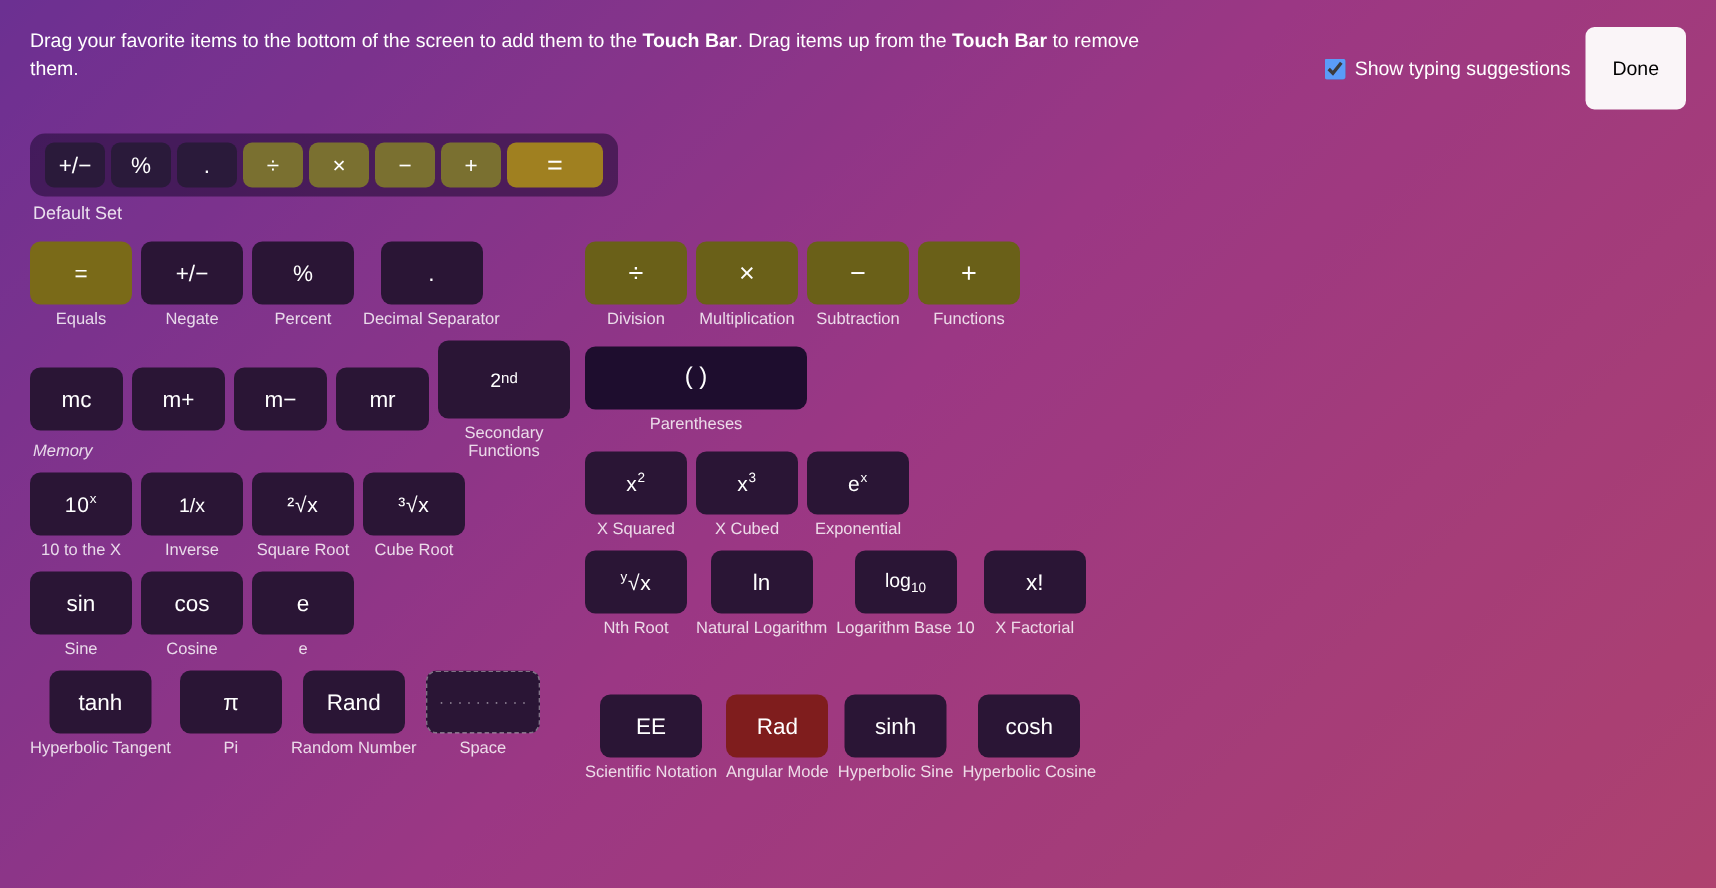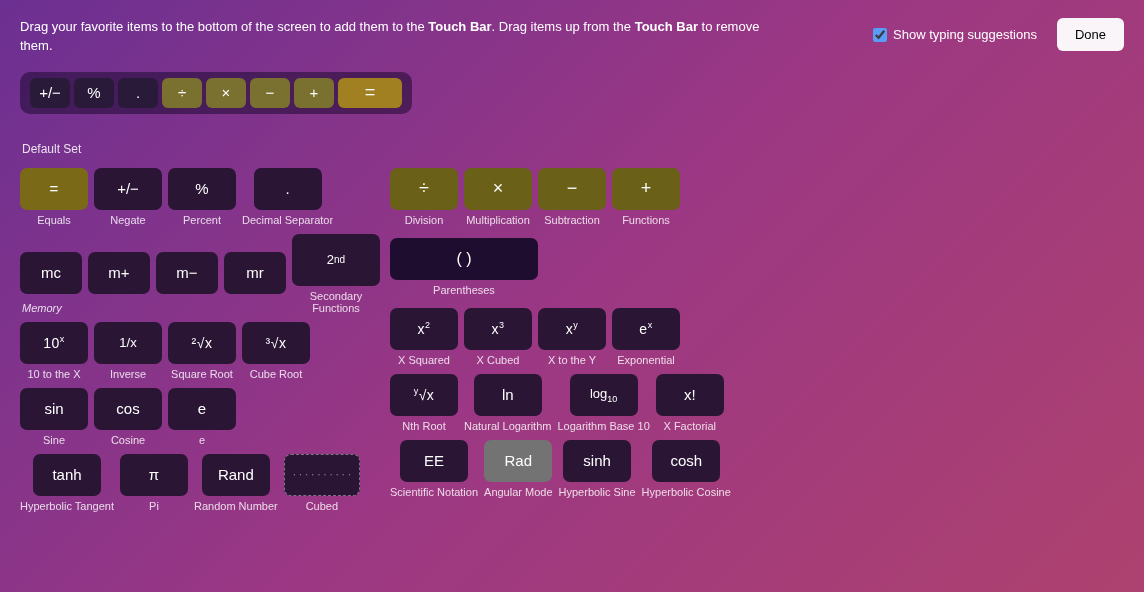--- a/index.html
+++ b/index.html
@@ -31,42 +31,42 @@
     .header-text {
       color: #fff;
       font-size: 13px;
       max-width: 760px;
       line-height: 1.45;
     }
     .header-text strong { font-weight: 600; }
     .header-right {
       display: flex;
       align-items: center;
-      gap: 20px;
+      gap: 10px;
       flex-shrink: 0;
     }
     .checkbox-label {
       display: flex;
       align-items: center;
       gap: 6px;
       color: #fff;
       font-size: 13px;
       cursor: pointer;
     }
     .checkbox-label input[type=checkbox] {
       width: 14px;
       height: 14px;
       accent-color: #5a9cf8;
     }
     .done-btn {
       background: rgba(255,255,255,0.95);
       color: #000;
       border: none;
       border-radius: 6px;
-      padding: 9px 18px;
+      padding: 20px 18px;
       font-size: 13px;
       font-weight: 500;
       cursor: pointer;
       white-space: nowrap;
     }
     
     .default-set-section {
       display: flex;
       flex-direction: column;
       align-items: flex-start;
@@ -106,21 +106,20 @@
     .ds-btn.equals-gold {
       background: #a08020;
       width: 64px;
       height: 30px;
       font-size: 18px;
     }
     .default-label {
       color: rgba(255,255,255,0.85);
       font-size: 12px;
       margin-left: 2px;
-      margin-top: 24px;
     }
     
     .grid-area {
       display: flex;
       gap: 10px;
     }
     .left-grid {
       flex: 0 0 auto;
       display: flex;
       flex-direction: column;
@@ -344,21 +343,21 @@
         <div class="calc-item">
           <button class="calc-btn">π</button>
           <span class="calc-label">Pi</span>
         </div>
         <div class="calc-item">
           <button class="calc-btn">Rand</button>
           <span class="calc-label">Random Number</span>
         </div>
         <div class="calc-item">
           <button class="calc-btn space-btn" style="background:#2a1535; border:1px dashed rgba(255,255,255,0.4); font-size:10px; color:rgba(255,255,255,0.5);">· · · · · · · · · ·</button>
-          <span class="calc-label">Cubed</span>
+          <span class="calc-label">Space</span>
         </div>
       </div>
 
     </div>
 
     <div class="right-grid">
 
       <div class="item-row" style="margin-bottom:12px;">
         <div class="calc-item">
           <button class="op-btn">÷</button>
@@ -393,26 +392,20 @@
           <span class="calc-label">X Squared</span>
         </div>
         <div class="calc-item">
           <button class="calc-btn">
               <span class="math-text">x<sup style="font-size:9px;">3</sup></span>
             </button>
           <span class="calc-label">X Cubed</span>
         </div>
         <div class="calc-item">
           <button class="calc-btn">
-              <span class="math-text">x<sup style="font-size:9px;">y</sup></span>
-            </button>
-          <span class="calc-label">X to the Y</span>
-        </div>
-        <div class="calc-item">
-          <button class="calc-btn">
               <span class="math-text">e<sup style="font-size:9px;">x</sup></span>
             </button>
           <span class="calc-label">Exponential</span>
         </div>
       </div>
 
       <div class="item-row">
         <div class="calc-item">
           <button class="calc-btn">
               <span class="math-text"><sup style="font-size:9px;">y</sup>√x</span>
@@ -434,21 +427,21 @@
           <span class="calc-label">X Factorial</span>
         </div>
       </div>
 
       <div class="item-row">
         <div class="calc-item">
           <button class="calc-btn">EE</button>
           <span class="calc-label">Scientific Notation</span>
         </div>
         <div class="calc-item">
-          <button class="calc-btn" style="background:#737373;">Rad</button>
+          <button class="calc-btn" style="background:#7f1d1d;margin-top:30px;">Rad</button>
           <span class="calc-label">Angular Mode</span>
         </div>
         <div class="calc-item">
           <button class="calc-btn">sinh</button>
           <span class="calc-label">Hyperbolic Sine</span>
         </div>
         <div class="calc-item">
           <button class="calc-btn">cosh</button>
           <span class="calc-label">Hyperbolic Cosine</span>
         </div>

